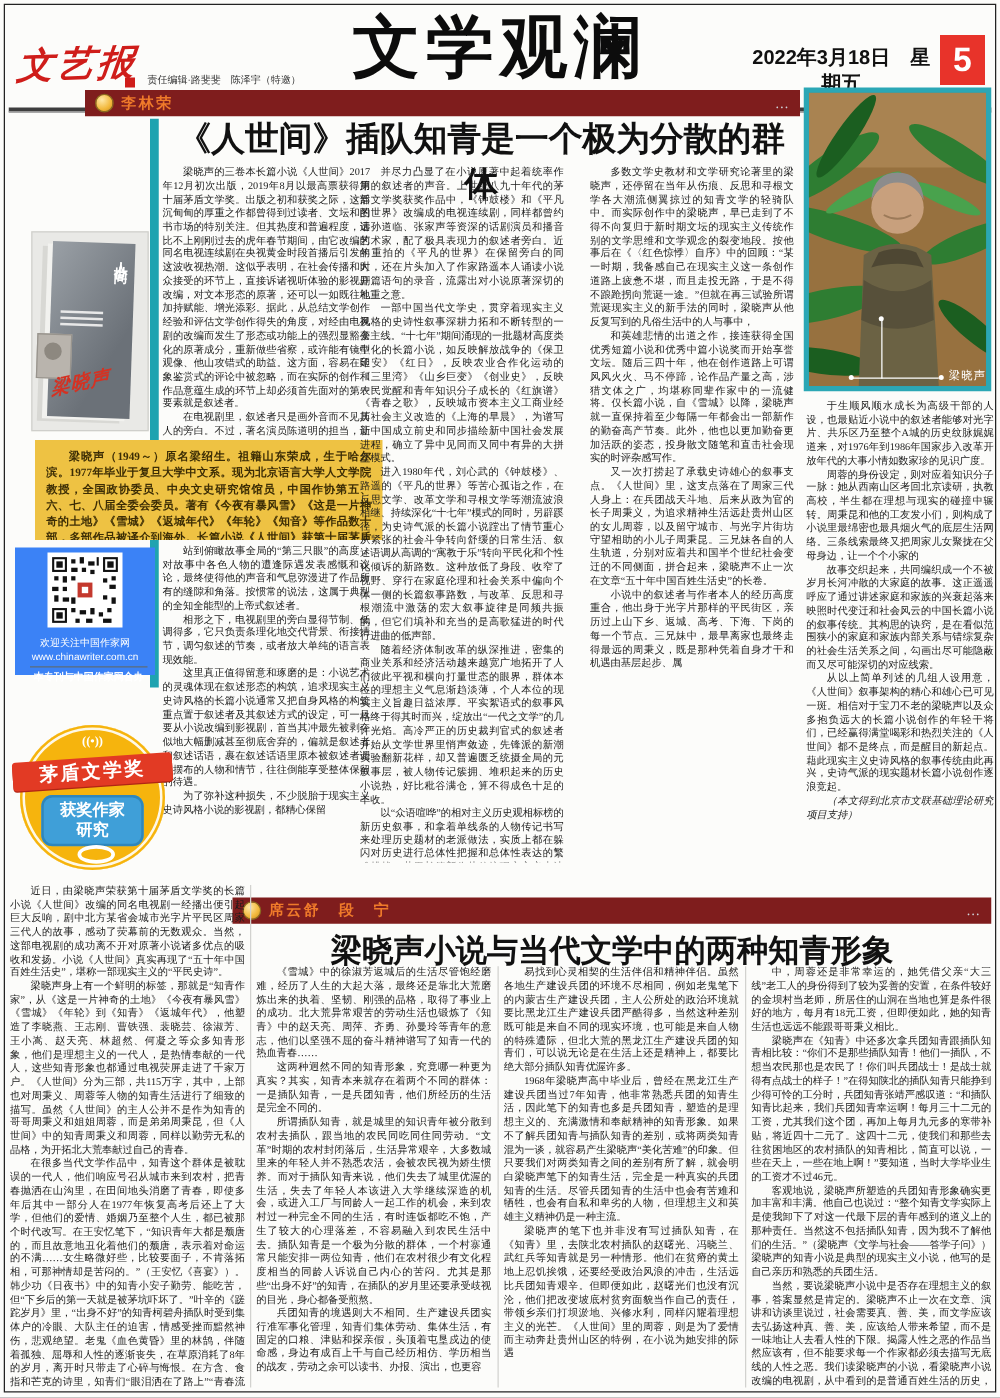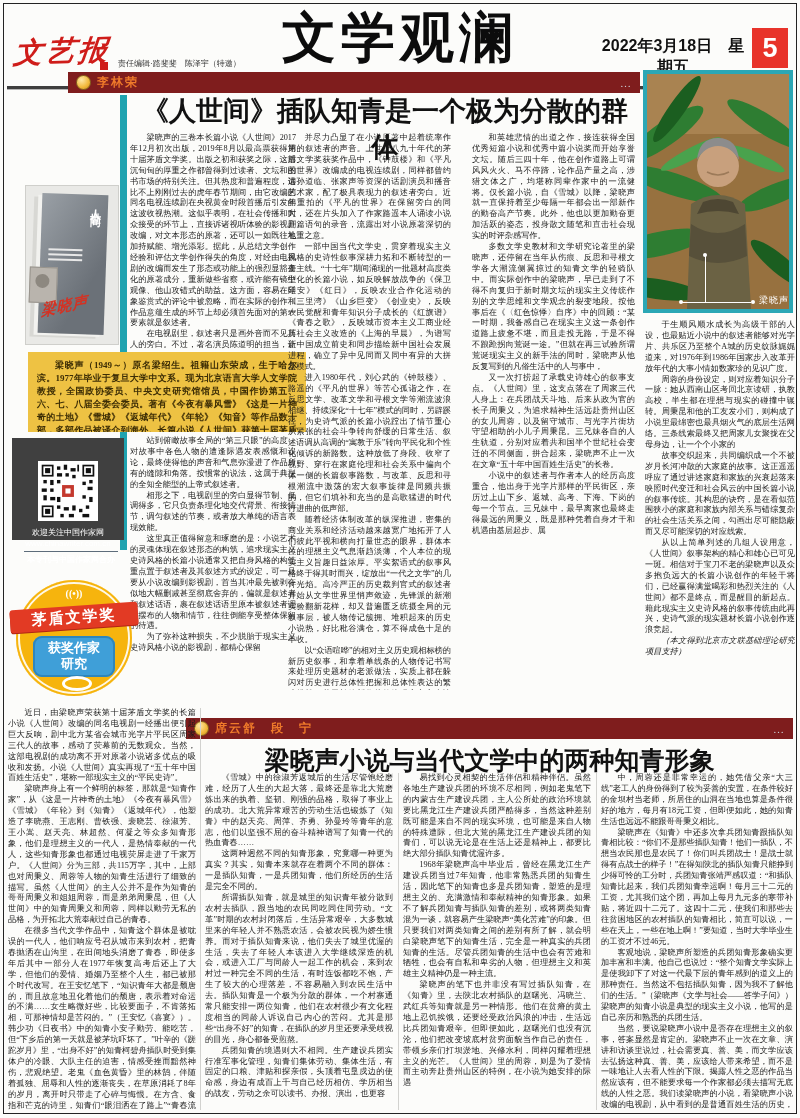--- a/index.html
+++ b/index.html
@@ -49,22 +49,22 @@
   .cover-bars i{display:block;height:2px;background:#e8e8e8;margin:3px 0;}
   .cover-sign{position:absolute;left:2px;bottom:18px;color:#d43223;font-size:15px;font-weight:bold;font-style:italic;
               transform:rotate(-14deg) skewX(-10deg);letter-spacing:1px;}
   .cover-photo{position:absolute;left:-10px;bottom:30px;width:26px;height:34px;background:#b9b4ad;border:1px solid #98948d;}
   .cover-head{position:absolute;left:5px;top:6px;width:14px;height:14px;border-radius:50%;background:#8d8880;}
   
   .bio{position:absolute;left:28px;top:352px;width:278px;height:80px;background:#eec243;box-sizing:border-box;
        padding:7px 9px;font-size:9px;line-height:1.45;color:#3c2d05;font-weight:bold;text-align:justify;overflow:hidden;}
   .bio p{margin:0;text-indent:2em;}
   
-  .qrbox{position:absolute;left:12px;top:438px;width:112px;height:102px;background:#404040;color:#fff;
-         text-align:center;font-family:"Liberation Sans",sans-serif;box-sizing:border-box;padding-top:23px;}
+  .qrbox{position:absolute;left:12px;top:438px;width:112px;height:102px;background:#3b82f6;color:#fff;
+         text-align:center;font-family:"Liberation Sans",sans-serif;box-sizing:border-box;padding-top:4px;}
   .qrbox svg{width:56px;height:56px;background:#fff;padding:2px;}
   .qr-l1{font-size:8px;margin-top:2px;}
   .qr-l2{font-size:8px;margin-top:1px;}
   .qr-l3{font-size:8px;font-weight:bold;margin-top:3px;border-top:1px solid #5d6c7a;padding-top:2px;margin-left:12px;margin-right:6px;}
   
   .badge{position:absolute;left:16px;top:580px;width:116px;height:116px;}
   .badge-circle{position:absolute;inset:0;border-radius:50%;background:#f6b40d;
                 box-shadow:inset 0 0 0 2px #f6b40d, inset 0 0 0 4px rgba(255,255,255,.9);}
   .badge-signal{position:absolute;left:50%;top:8px;transform:translateX(-50%);color:#fff;font-size:10px;font-weight:bold;}
   .badge-ribbon{position:absolute;left:-6px;top:26px;width:128px;background:#e23a24;color:#fff;text-align:center;
@@ -172,22 +172,22 @@
       <p>为了弥补这种损失，不少脱胎于现实主义史诗风格小说的影视剧，都精心保留</p>
     </div>
   <div class="col" style="left:288px;top:133px;width:163px;height:557px;">
       <p>并尽力凸显了在小说原著中起着统率作用的叙述者的声音。上世纪八九十年代的茅盾文学奖获奖作品中，《钟鼓楼》和《平凡的世界》改编成的电视连续剧，同样都曾约请孙道临、张家声等资深的话剧演员和播音艺术家，配了极具表现力的叙述者旁白。近年重拍的《平凡的世界》在保留旁白的同时，还在片头加入了作家路遥本人诵读小说开篇语句的录音，流露出对小说原著深切的礼重之意。</p>
       <p>一部中国当代文学史，贯穿着现实主义风格的史诗性叙事深耕力拓和不断转型的一条主线。“十七年”期间涌现的一批题材高度类型化的长篇小说，如反映解放战争的《保卫延安》《红日》，反映农业合作化运动的《三里湾》《山乡巨变》《创业史》，反映农民觉醒和青年知识分子成长的《红旗谱》《青春之歌》，反映城市资本主义工商业经历社会主义改造的《上海的早晨》，为谱写新中国成立前史和同步描绘新中国社会发展进程，确立了异中见同而又同中有异的大拼盘模式。</p>
       <p>进入1980年代，刘心武的《钟鼓楼》、路遥的《平凡的世界》等苦心孤诣之作，在反思文学、改革文学和寻根文学等潮流波浪相继、持续深化“十七年”模式的同时，另辟蹊径，为史诗气派的长篇小说蹚出了情节重心从紧张的社会斗争转向舒缓的日常生活、叙述语调从高调的“寓教于乐”转向平民化和个性化倾诉的新路数。这种放低了身段、收窄了视野、穿行在家庭伦理和社会关系中偏向个体一侧的长篇叙事路数，与改革、反思和寻根潮流中激荡的宏大叙事旋律是同频共振的，但它们填补和充当的是高歌猛进的时代行进曲的低声部。</p>
       <p>随着经济体制改革的纵深推进，密集的商业关系和经济活动越来越宽广地拓开了人们彼此平视和横向打量世态的眼界，群体本位的理想主义气息渐趋淡薄，个人本位的现实主义旨趣日益浓厚。平实絮语式的叙事风格终于得其时而兴，绽放出“一代之文学”的几许光焰。高冷严正的历史裁判官式的叙述者开始从文学世界里悄声敛迹，先锋派的新潮实验翻新花样，却又普遍匮乏统摄全局的元叙事层，被人物传记簇拥、堆积起来的历史小说热，好比秕谷满仓，算不得成色十足的丰收。</p>
       <p>以“众语喧哗”的相对主义历史观相标榜的新历史叙事，和拿着单线条的人物传记书写来处理历史题材的老派做法，实质上都在躲闪对历史进行总体性把握和总体性表达的繁难挑战。若干长篇新作从传统现实主义史诗叙事的题材大本营里辟出飞地，更多的尝试则绕过了传统史诗叙事似乎已无力涉足的文学取材的近景地带。</p>
     </div>
   <div class="col" style="left:472px;top:133px;width:163px;height:557px;">
+      <p>多数文学史教材和文学研究论著里的梁晓声，还停留在当年从伤痕、反思和寻根文学各大潮流侧翼掠过的知青文学的轻骑队中。而实际创作中的梁晓声，早已走到了不得不向复归于新时期文坛的现实主义传统作别的文学思维和文学观念的裂变地段。按他事后在《〈红色惊悸〉自序》中的回顾：“某一时期，我备感自己在现实主义这一条创作道路上疲惫不堪，而且走投无路，于是不得不踉跄拐向荒诞一途。”但就在再三试验所谓荒诞现实主义的新手法的同时，梁晓声从他反复写到的凡俗生活中的人与事中，</p>
       <p>和英雄悲情的出道之作，接连获得全国优秀短篇小说和优秀中篇小说奖而开始享誉文坛。随后三四十年，他在创作道路上可谓风风火火、马不停蹄，论作品产量之高，涉猎文体之广，均堪称同辈作家中的一流健将。仅长篇小说，自《雪城》以降，梁晓声就一直保持着至少每隔一年都会出一部新作的勤奋高产节奏。此外，他也以更加勤奋更加活跃的姿态，投身散文随笔和直击社会现实的时评杂感写作。</p>
-      <p>多数文学史教材和文学研究论著里的梁晓声，还停留在当年从伤痕、反思和寻根文学各大潮流侧翼掠过的知青文学的轻骑队中。而实际创作中的梁晓声，早已走到了不得不向复归于新时期文坛的现实主义传统作别的文学思维和文学观念的裂变地段。按他事后在《〈红色惊悸〉自序》中的回顾：“某一时期，我备感自己在现实主义这一条创作道路上疲惫不堪，而且走投无路，于是不得不踉跄拐向荒诞一途。”但就在再三试验所谓荒诞现实主义的新手法的同时，梁晓声从他反复写到的凡俗生活中的人与事中，</p>
       <p>又一次打捞起了承载史诗雄心的叙事支点。《人世间》里，这支点落在了周家三代人身上：在兵团战天斗地、后来从政为官的长子周秉义，为追求精神生活远赴贵州山区的女儿周蓉，以及留守城市、与光字片街坊守望相助的小儿子周秉昆。三兄妹各自的人生轨道，分别对应着共和国半个世纪社会变迁的不同侧面，拼合起来，梁晓声不止一次在文章“五十年中国百姓生活史”的长卷。</p>
       <p>小说中的叙述者与作者本人的经历高度重合，他出身于光字片那样的平民街区，亲历过上山下乡、返城、高考、下海、下岗的每一个节点。三兄妹中，最早离家也最终走得最远的周秉义，既是那种凭着自身才干和机遇由基层起步、属</p>
     </div>
   <div class="col" style="left:645px;top:320px;width:150px;height:370px;">
     <div>
         <p>于生顺风顺水成长为高级干部的人设，也最贴近小说中的叙述者能够对光字片、共乐区乃至整个A城的历史纹脉娓娓道来，对1976年到1986年国家步入改革开放年代的大事小情如数家珍的见识广度。</p>
         <p>周蓉的身份设定，则对应着知识分子一脉：她从西南山区考回北京读研，执教高校，半生都在理想与现实的碰撞中辗转。周秉昆和他的工友发小们，则构成了小说里最绵密也最具烟火气的底层生活网络。三条线索最终又把周家儿女聚拢在父母身边，让一个个小家的</p>
         <p>故事交织起来，共同编织成一个不被岁月长河冲散的大家庭的故事。这正遥遥呼应了通过讲述家庭和家族的兴衰起落来映照时代变迁和社会风云的中国长篇小说的叙事传统。其构思的诀窍，是在看似范围狭小的家庭和家族内部关系与错综复杂的社会生活关系之间，勾画出尽可能隐蔽而又尽可能深切的对应线索。</p>
         <p>从以上简单列述的几组人设用意，《人世间》叙事架构的精心和雄心已可见一斑。相信对于宝刀不老的梁晓声以及众多抱负远大的长篇小说创作的年轻干将们，已经赢得满堂喝彩和热烈关注的《人世间》都不是终点，而是醒目的新起点。藉此现实主义史诗风格的叙事传统由此再兴，史诗气派的现实题材长篇小说创作逐浪竞起。</p>
       </div>

